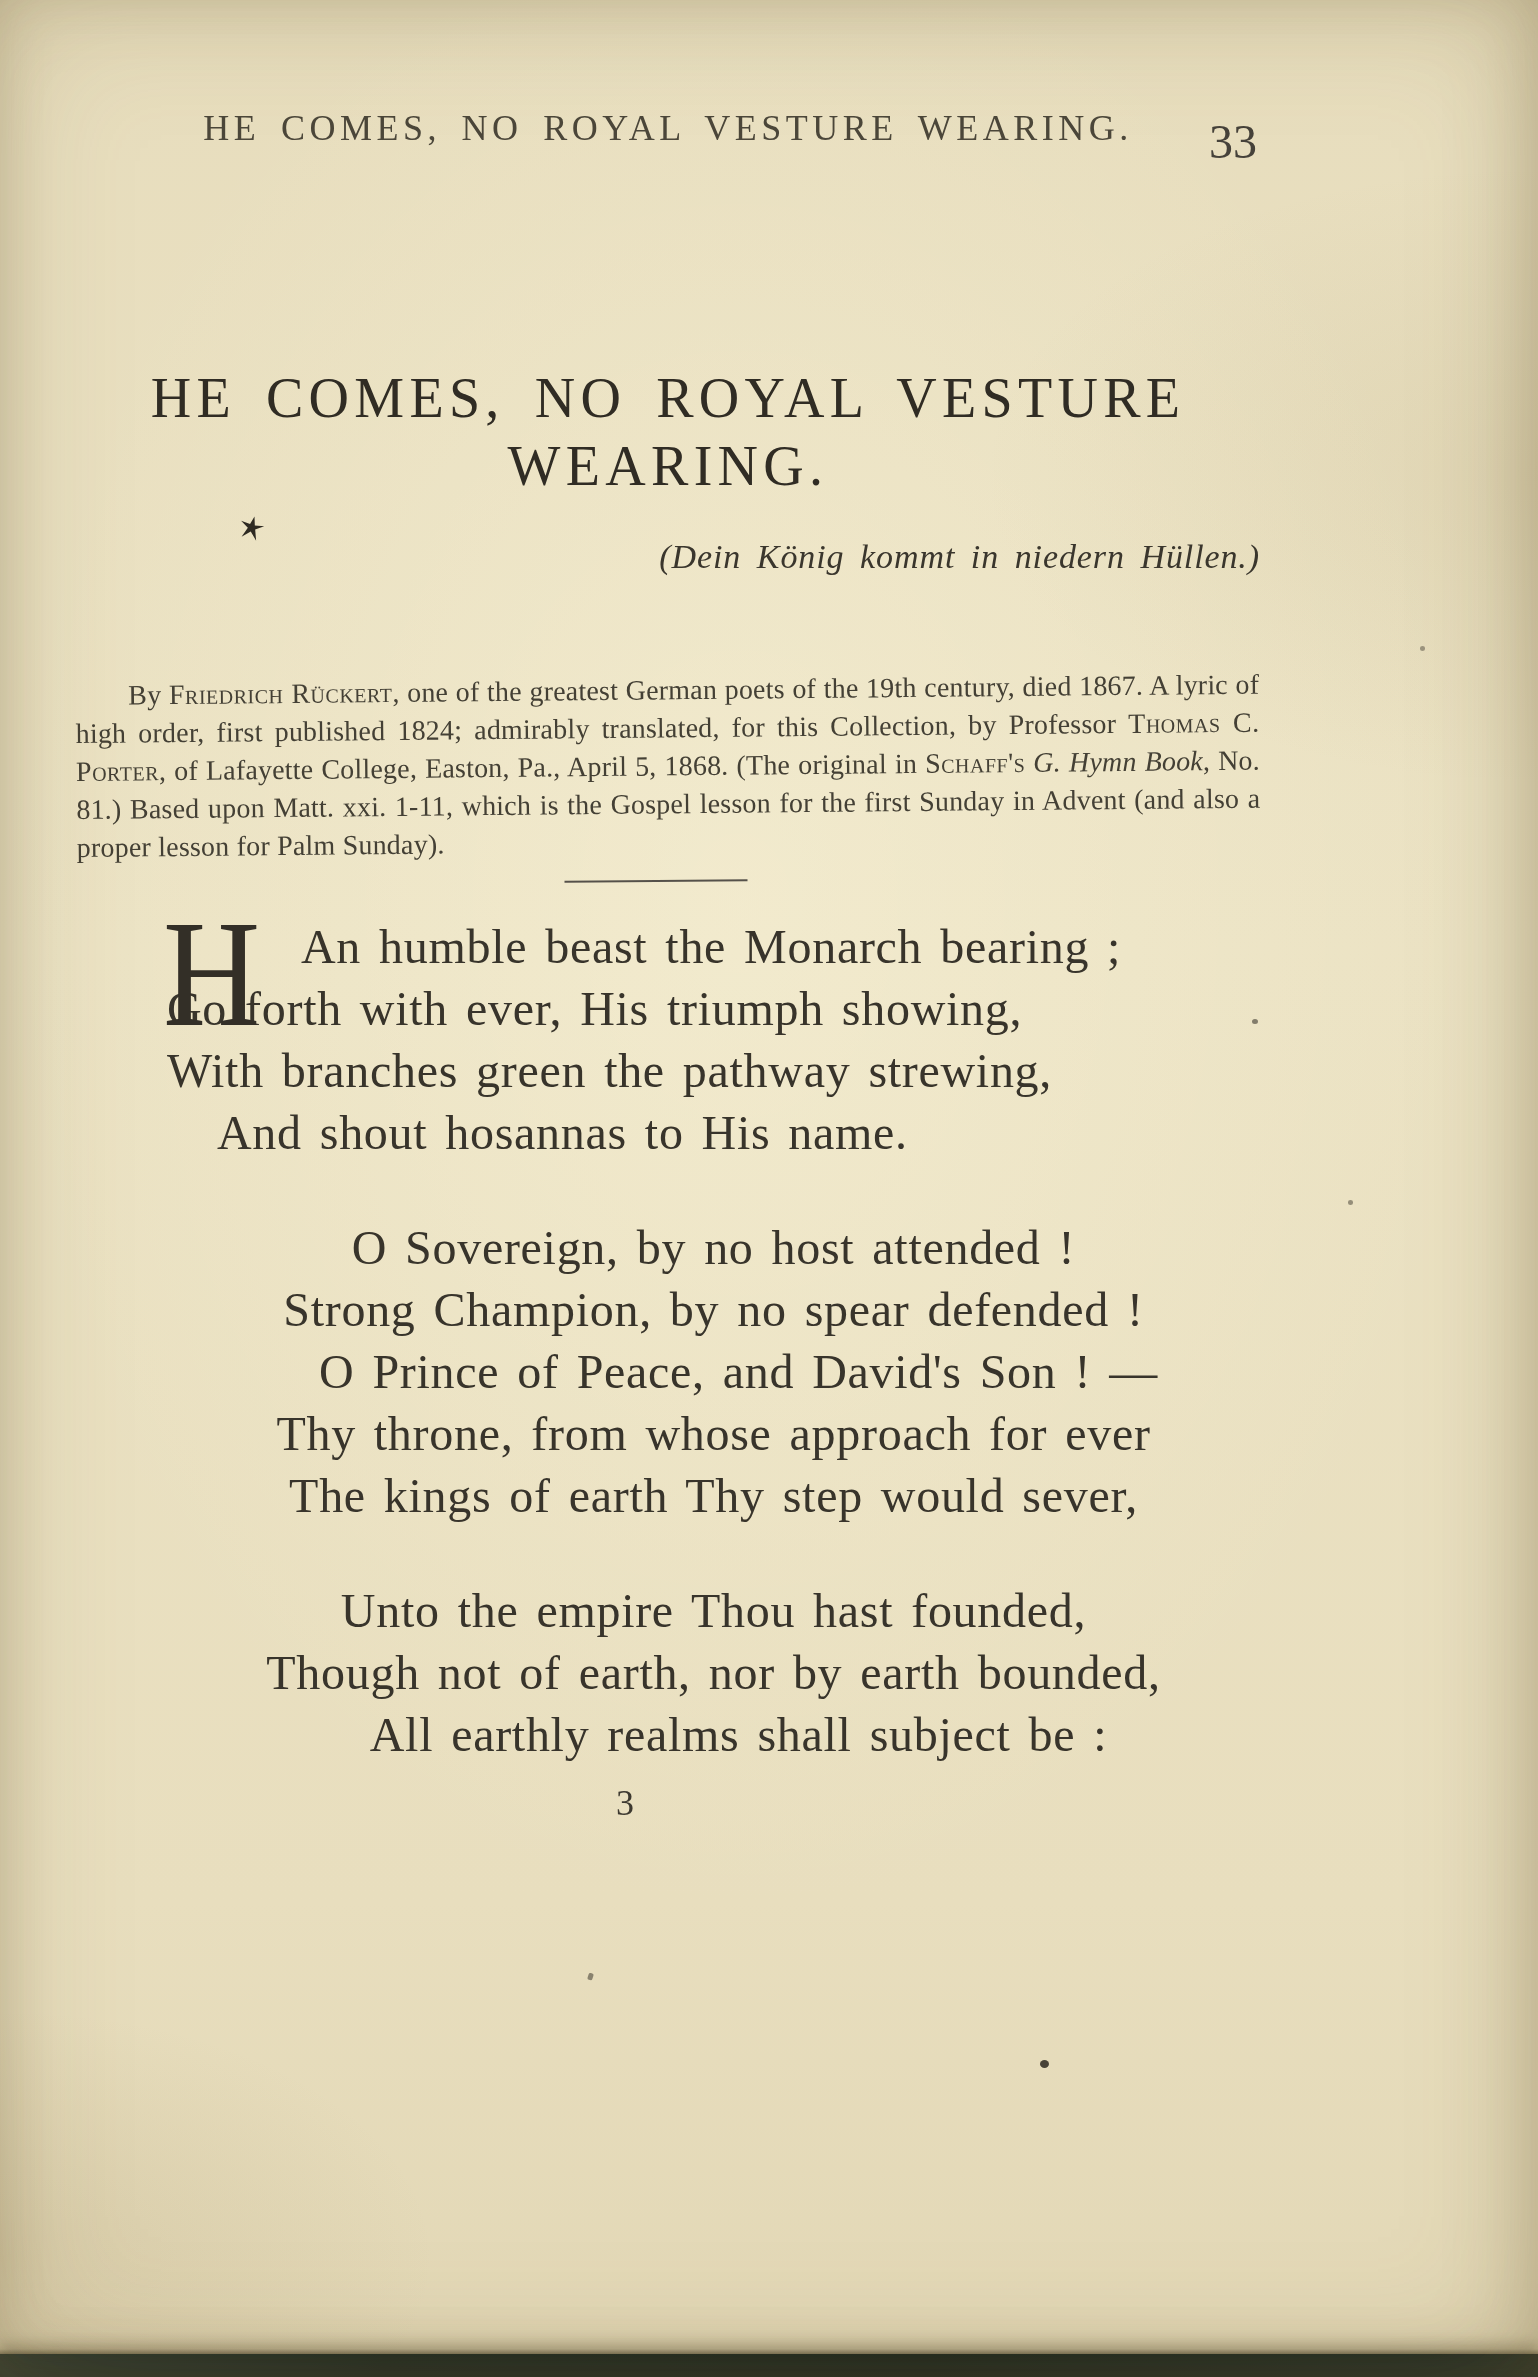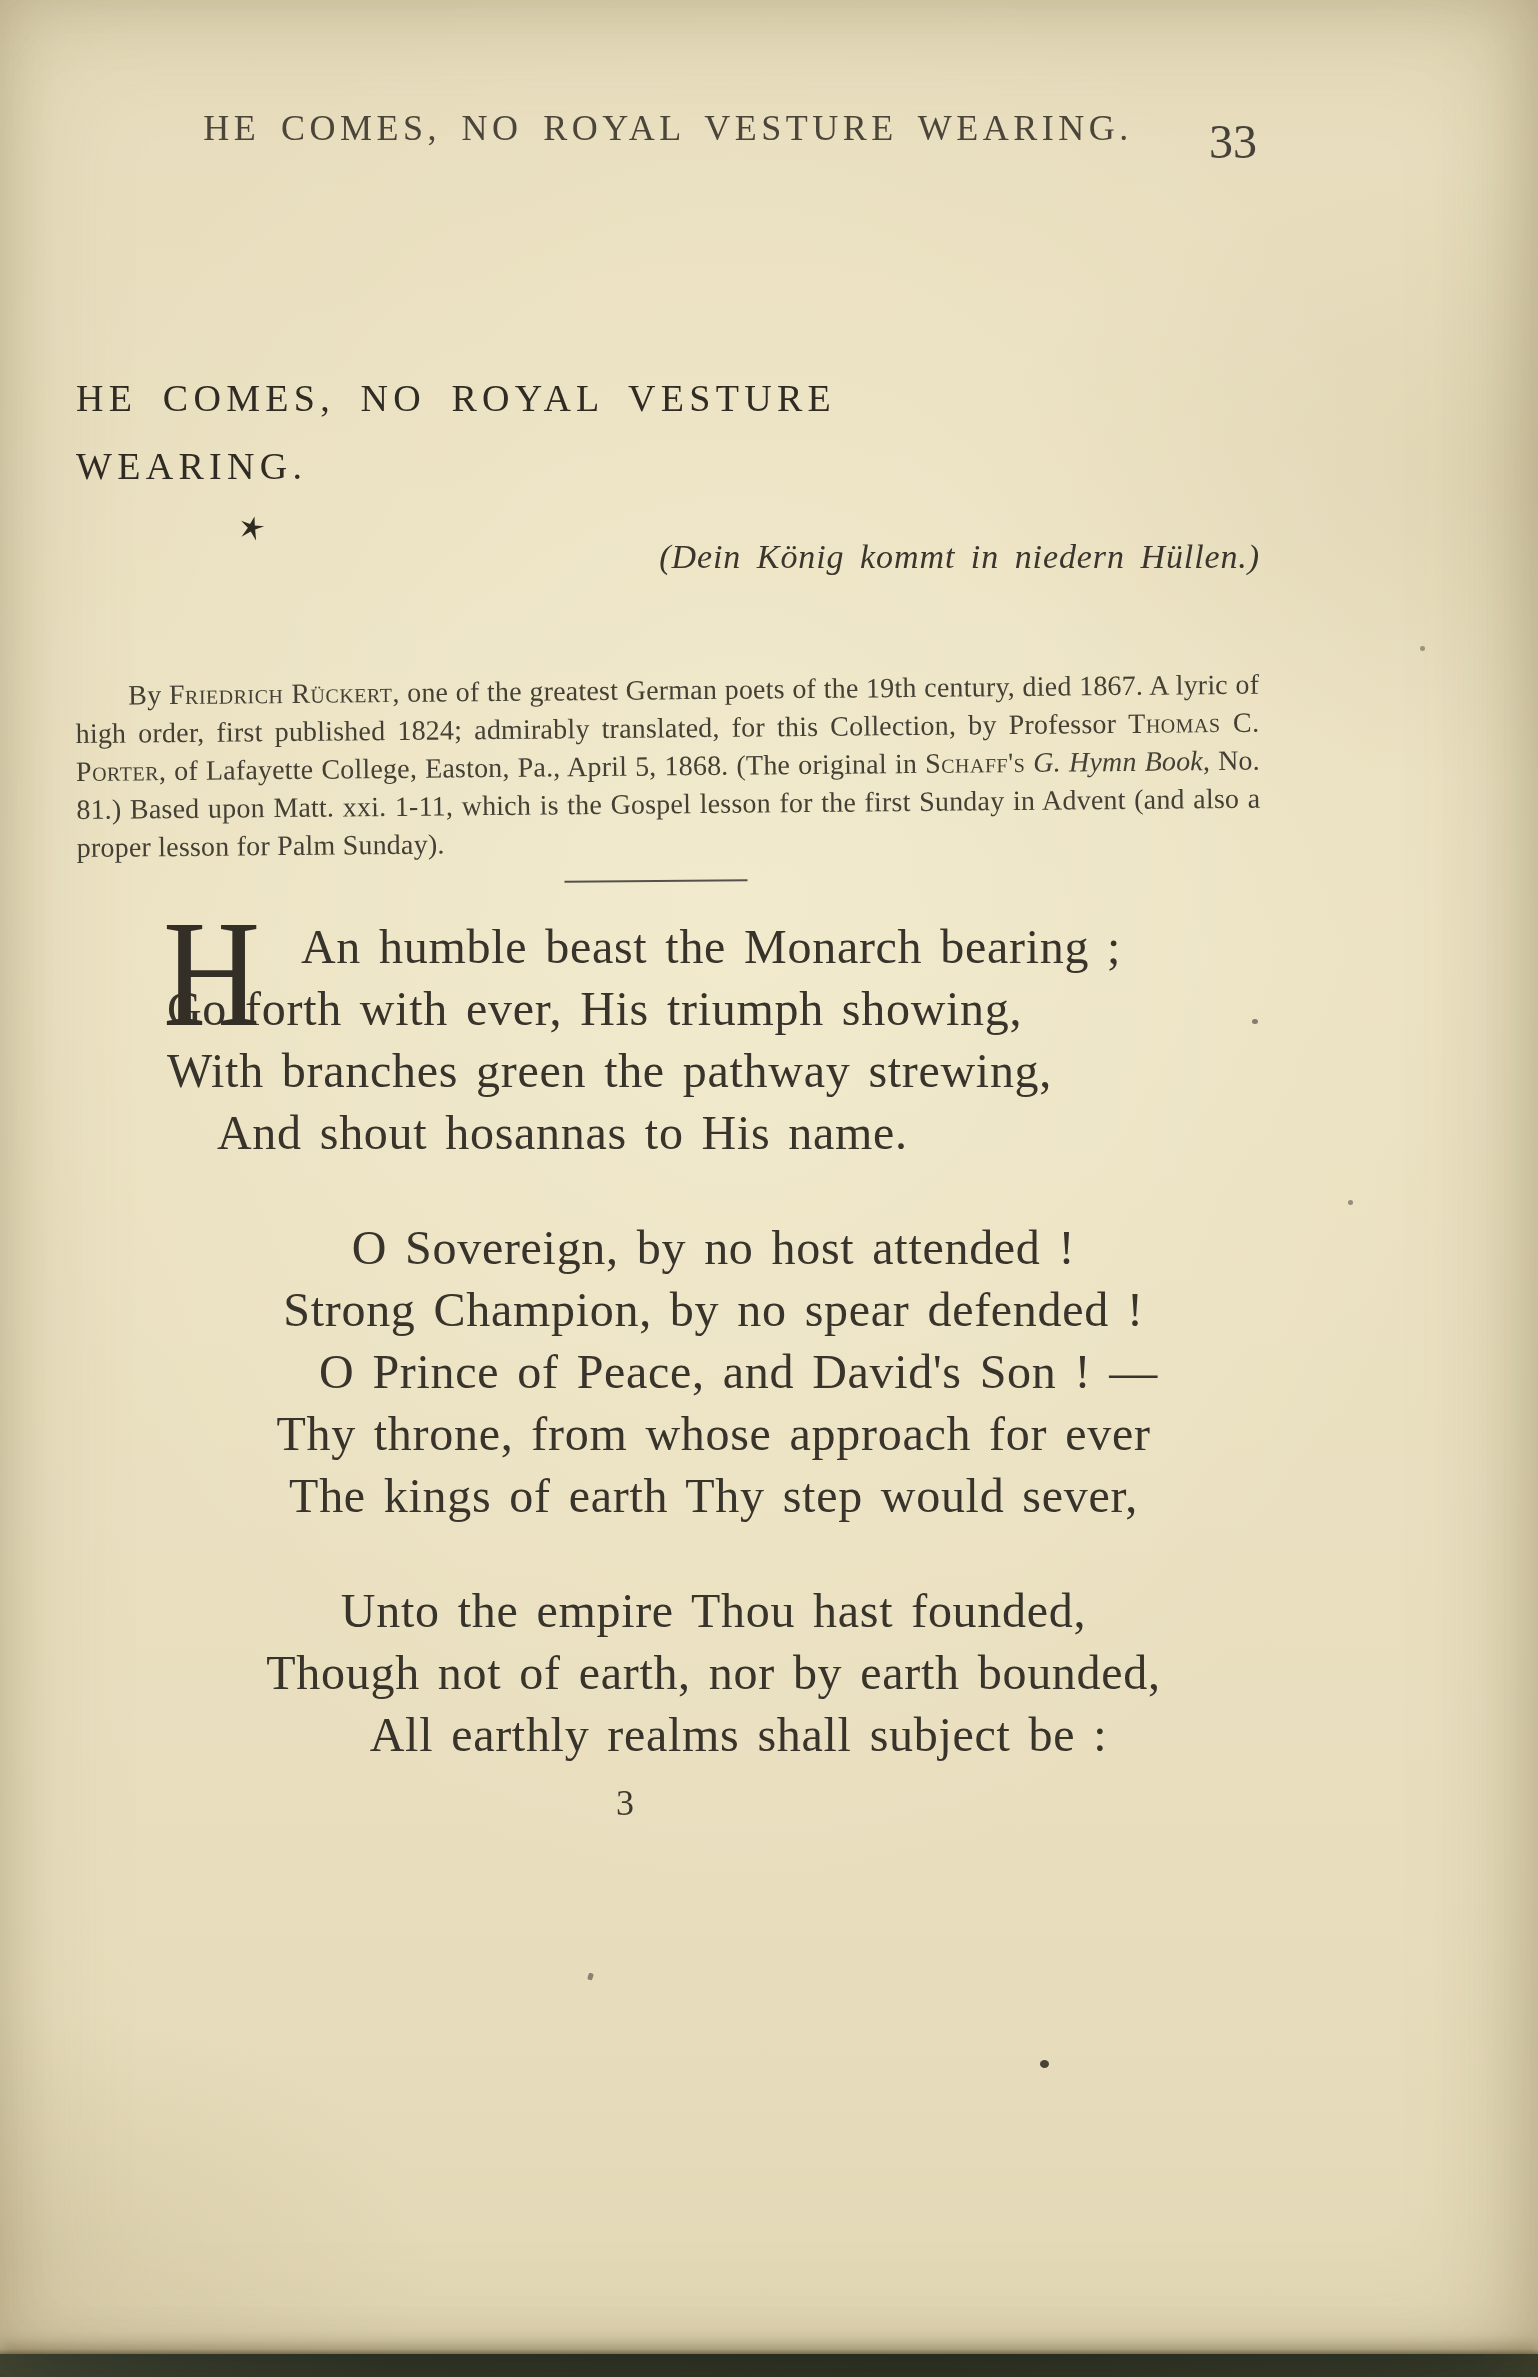--- a/index.html
+++ b/index.html
@@ -55,23 +55,23 @@
     position: absolute;
     right: 3px;
     top: 7.1px;
     font-size: 48px;
     color: #46423a;
   }
 
   
   .main-title {
     margin: 207px 0 0 0;
-    text-align: left;
+    text-align: center;
     font-weight: normal;
-    font-size: 38px;
+    font-size: 56px;
     line-height: 68px;
     letter-spacing: 5.3px;
     word-spacing: 10.7px;
     color: #302c24;
   }
   .subtitle-row {
     position: relative;
     margin-top: 38px;
     text-align: right;
     height: 50px;

